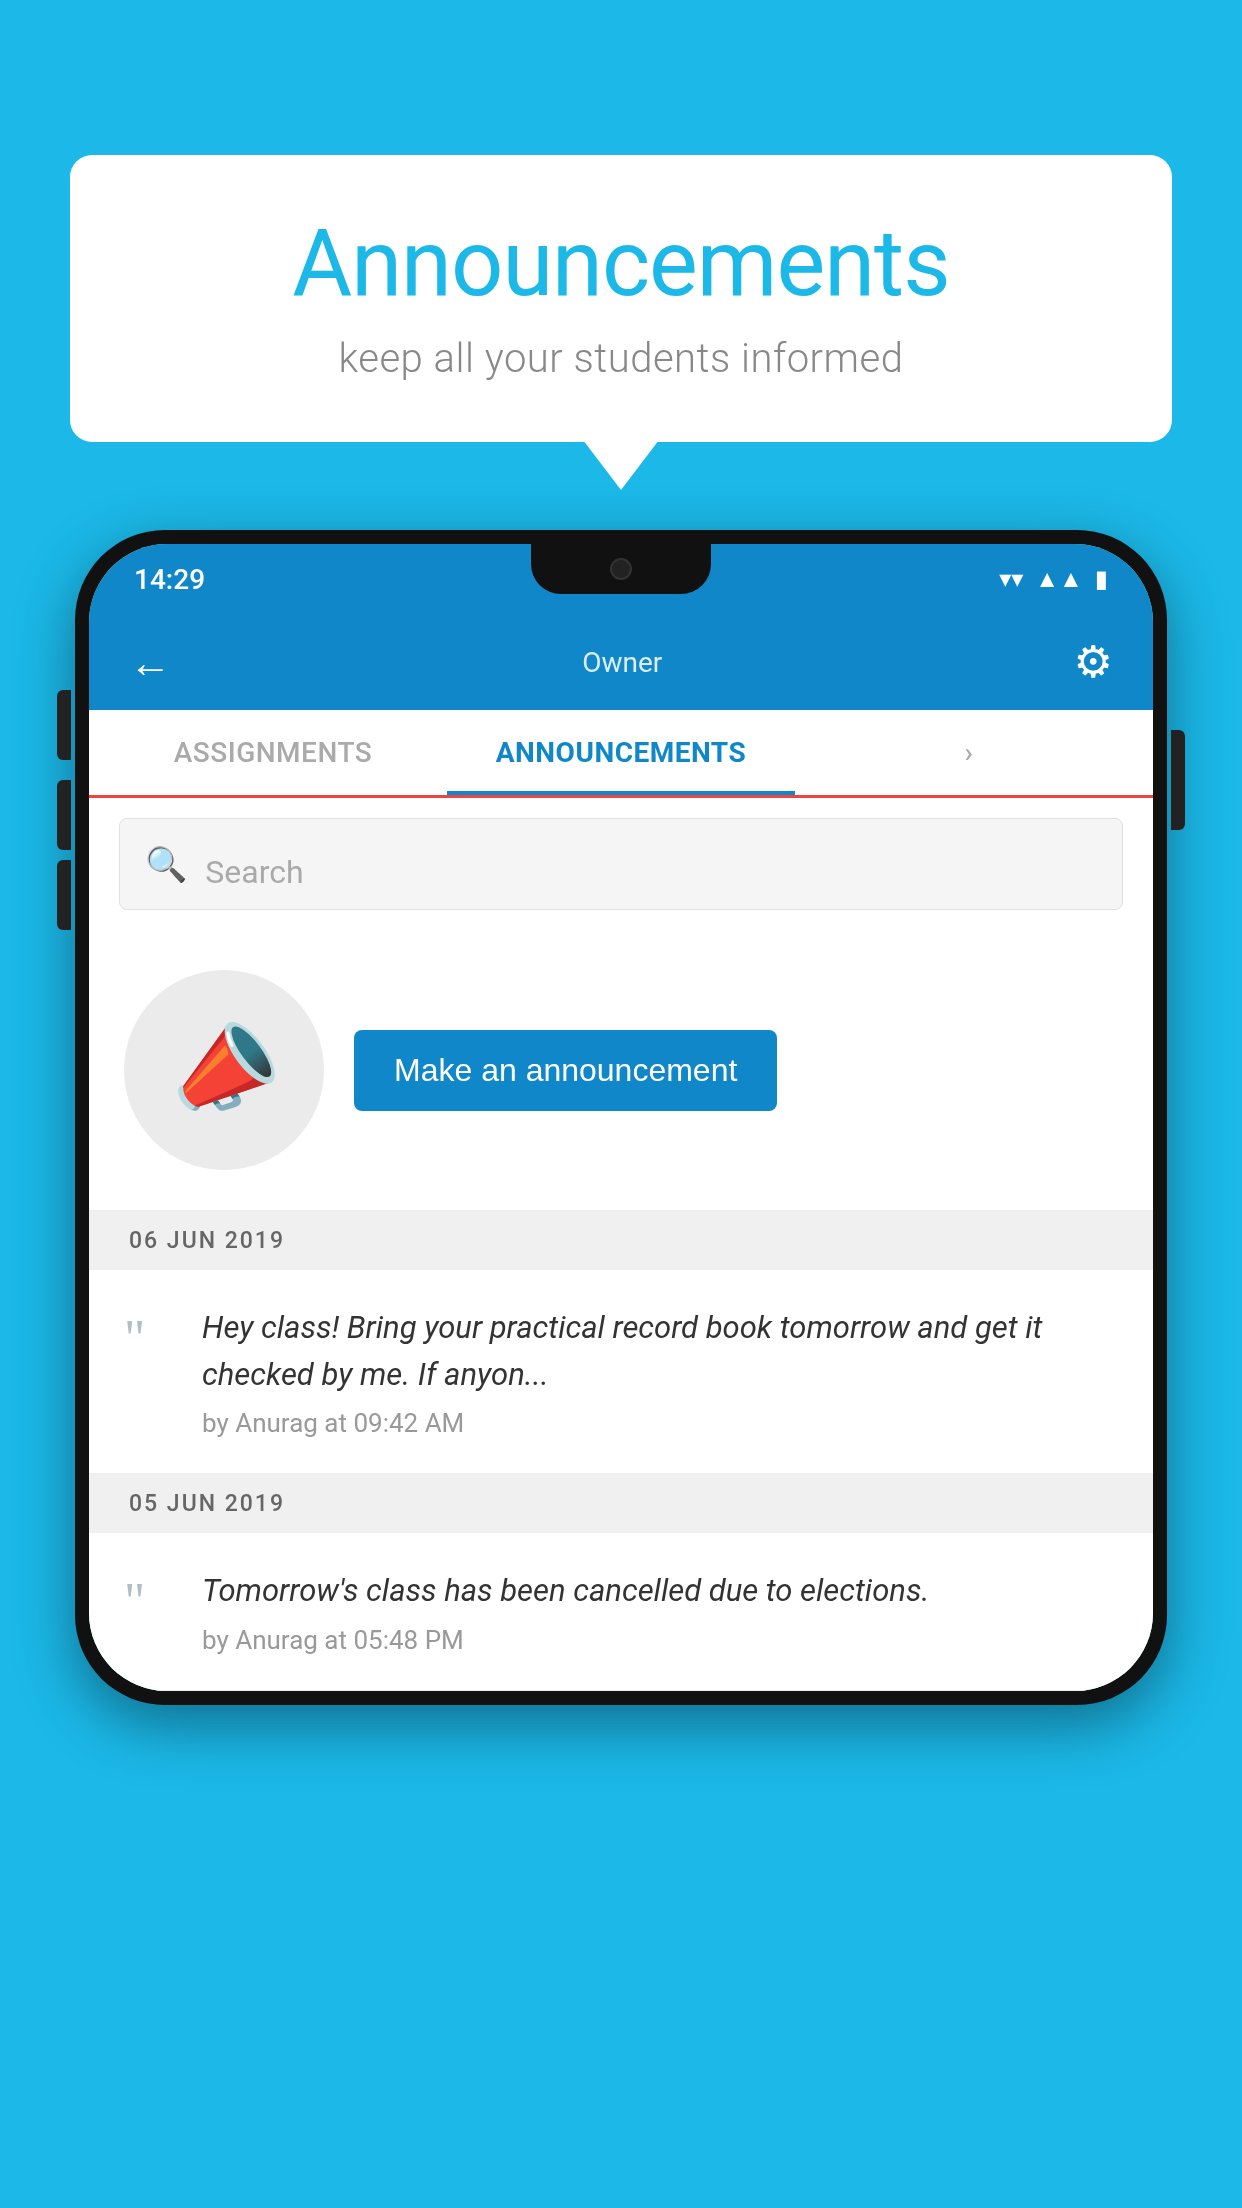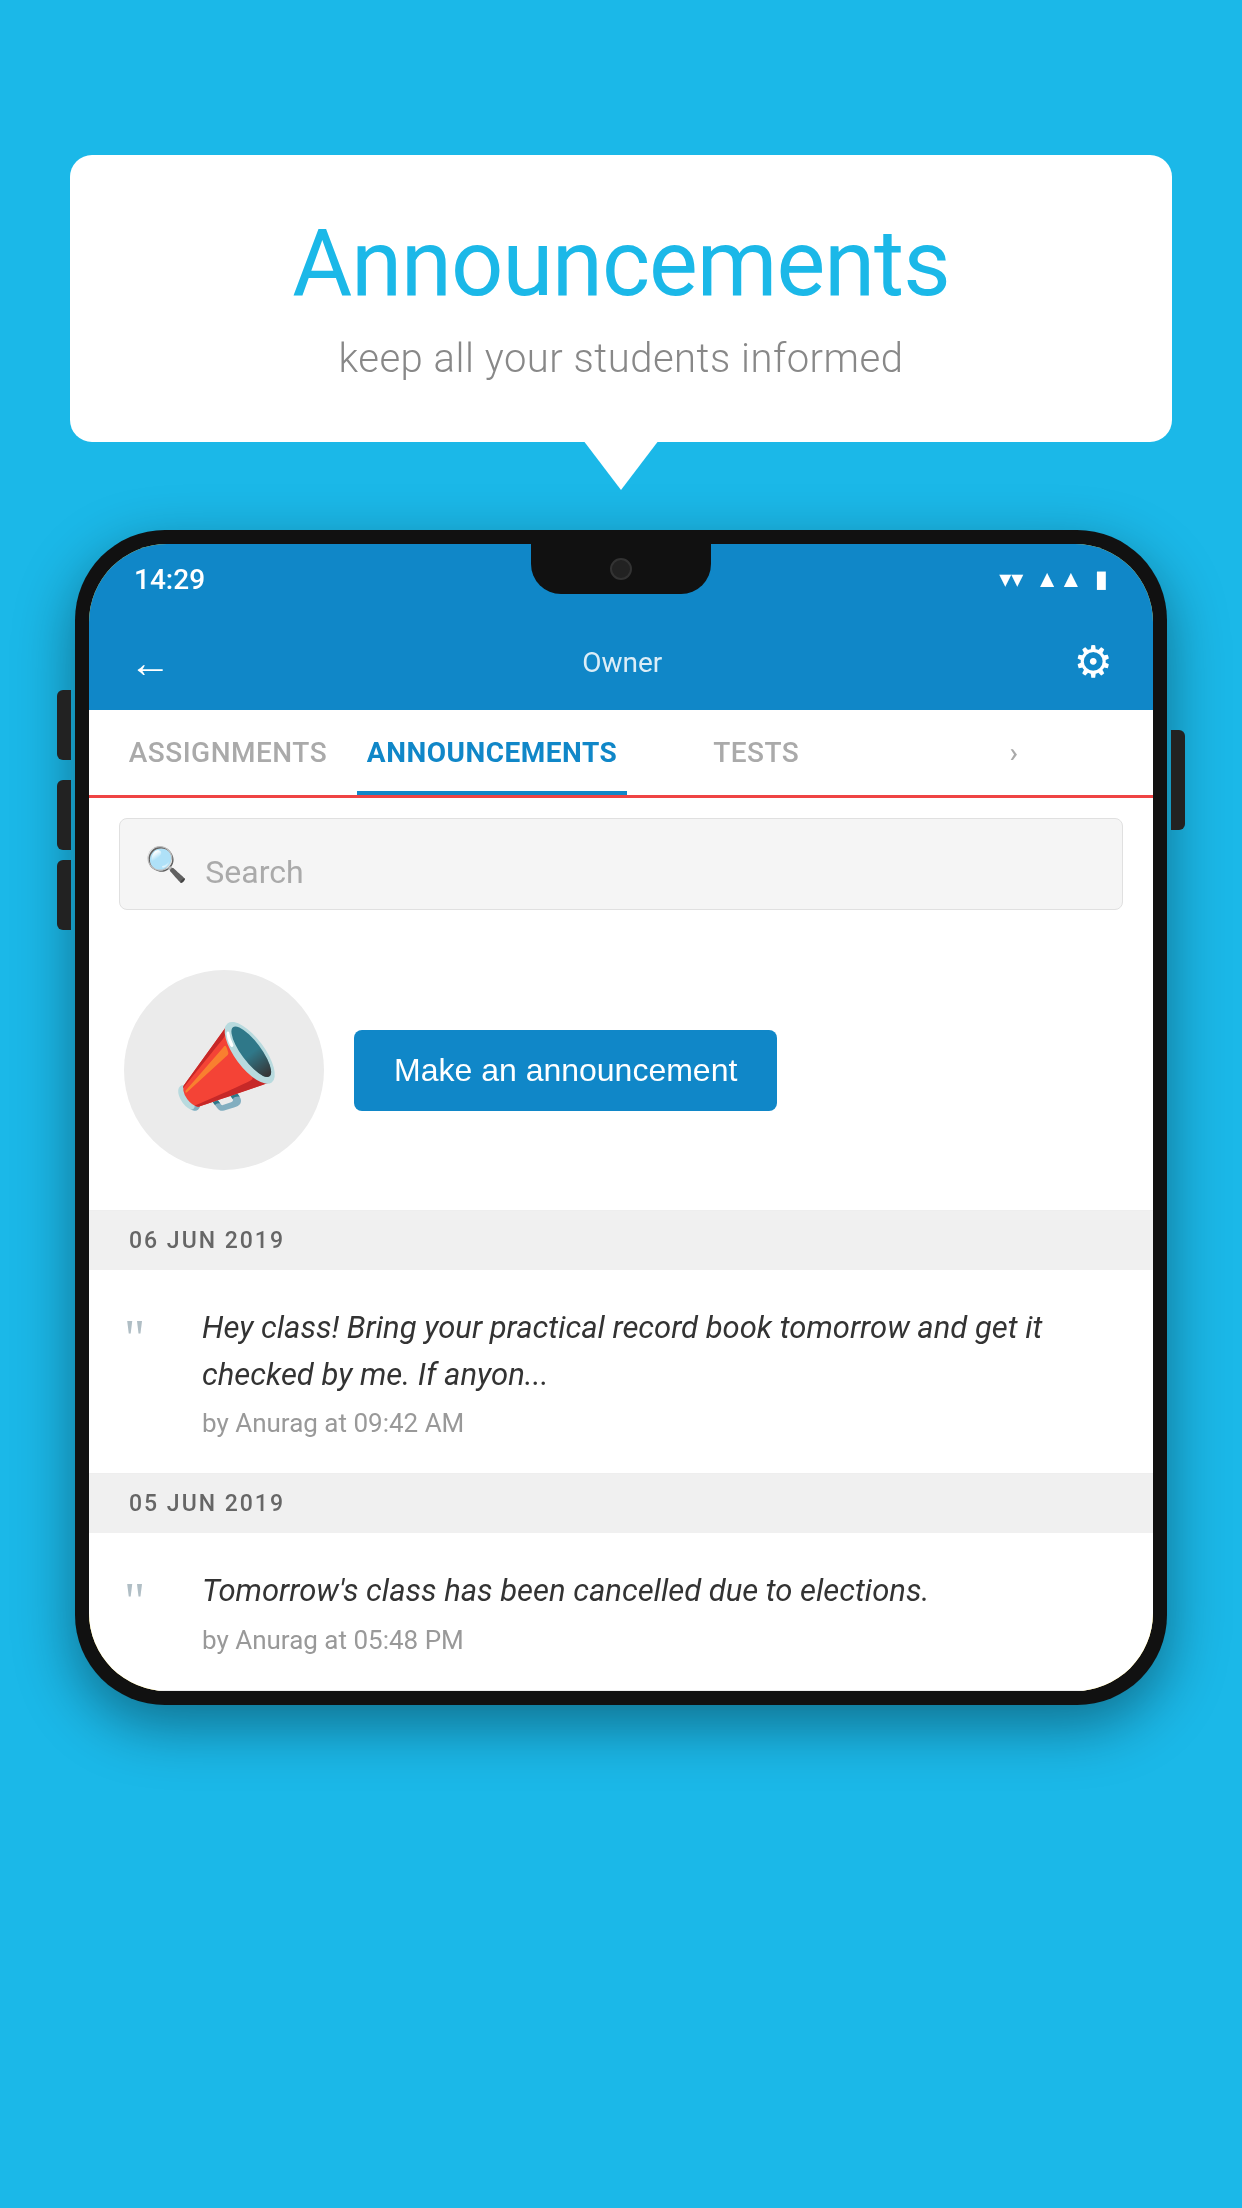--- a/index.html
+++ b/index.html
@@ -69,21 +69,21 @@
     .phone-outer {
       background: #111;
       border-radius: 90px;
       padding: 14px;
       width: 100%;
       position: relative;
       box-shadow: 0 20px 60px rgba(0,0,0,0.4);
     }
 
     .phone-inner {
-      background: #fde047;
+      background: #86efac;
       border-radius: 78px;
       overflow: hidden;
       position: relative;
     }
 
     
     .phone-status-bar {
       background: #1087C8;
       height: 70px;
       display: flex;
@@ -404,21 +404,20 @@
         <span class="header-back">←</span>
         <div class="header-center">
           <div class="header-subtitle">Owner</div>
         </div>
         <span class="header-gear">⚙</span>
       </div>
 
       <div class="tabs-bar">
         <div class="tab-item">ASSIGNMENTS</div>
         <div class="tab-item active">ANNOUNCEMENTS</div>
-        <div class="tab-item">TESTS</div>
         <div class="tab-item">›</div>
       </div>
 
       <div class="search-container">
         <div class="search-bar">
           <span class="search-icon">🔍</span>
           <span class="search-text">Search</span>
         </div>
       </div>
 

